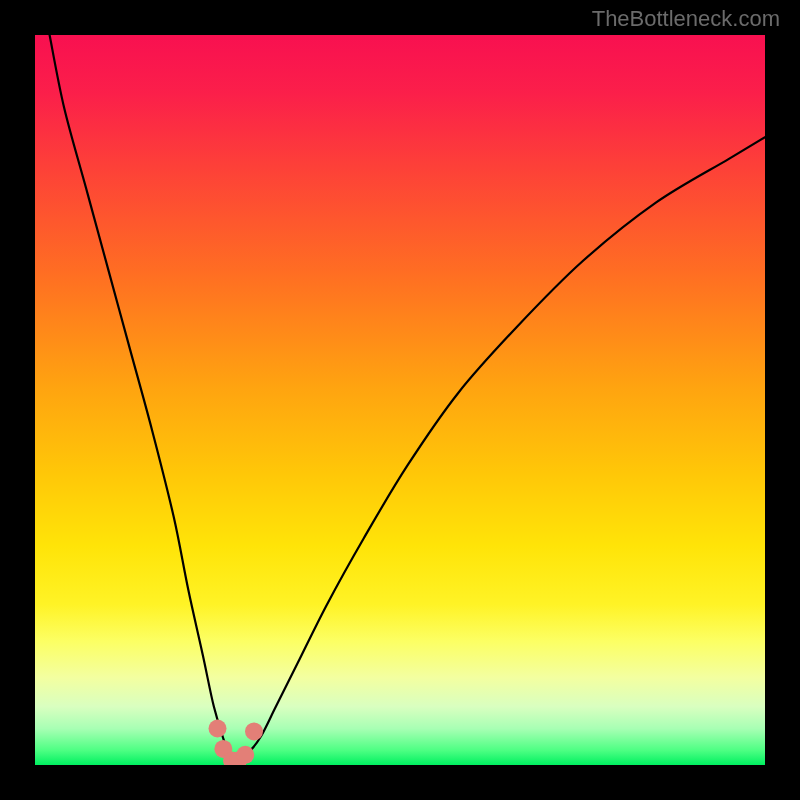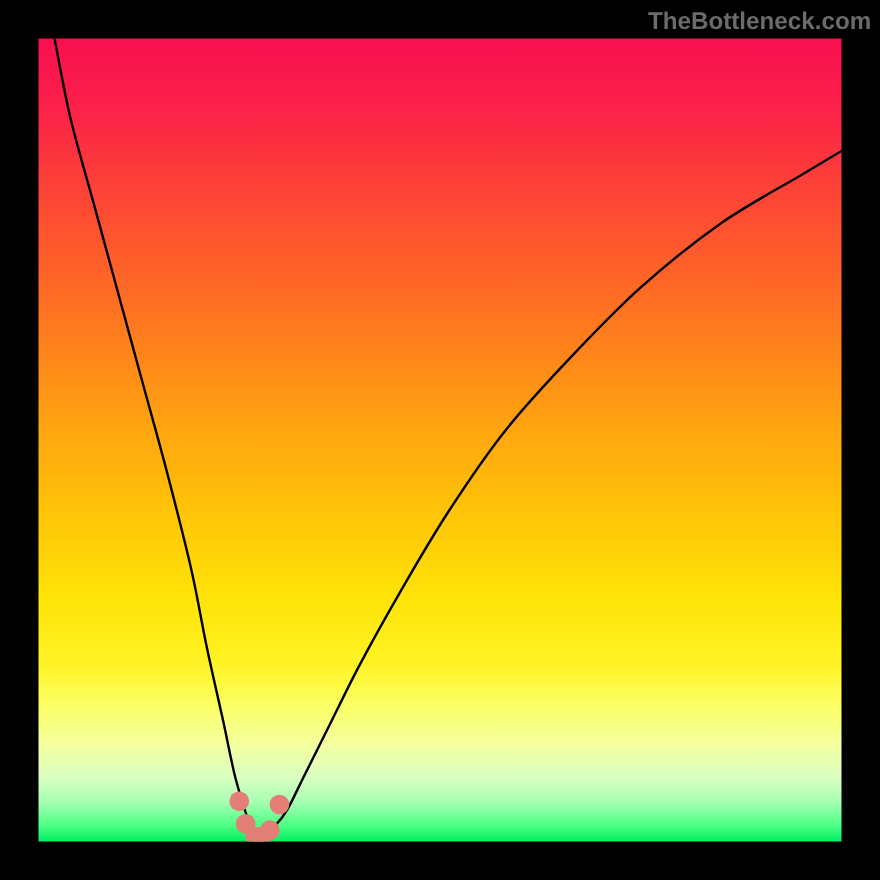--- a/index.html
+++ b/index.html
@@ -49,24 +49,24 @@
     position: absolute;
     left: 35px;
     top: 35px;
     width: 730px;
     height: 730px;
     pointer-events: none;
   }
   .watermark {
     position: absolute;
     top: 6px;
-    right: 8px;
+    right: 20px;
     color: #6b6b6b;
     font-size: 22px;
-    font-weight: 700;
+    font-weight: 400;
     letter-spacing: 0px;
     user-select: none;
   }
 </style>
 </head>
 <body>
 
 <div class="frame">
 
   <div class="plot-area"></div>

